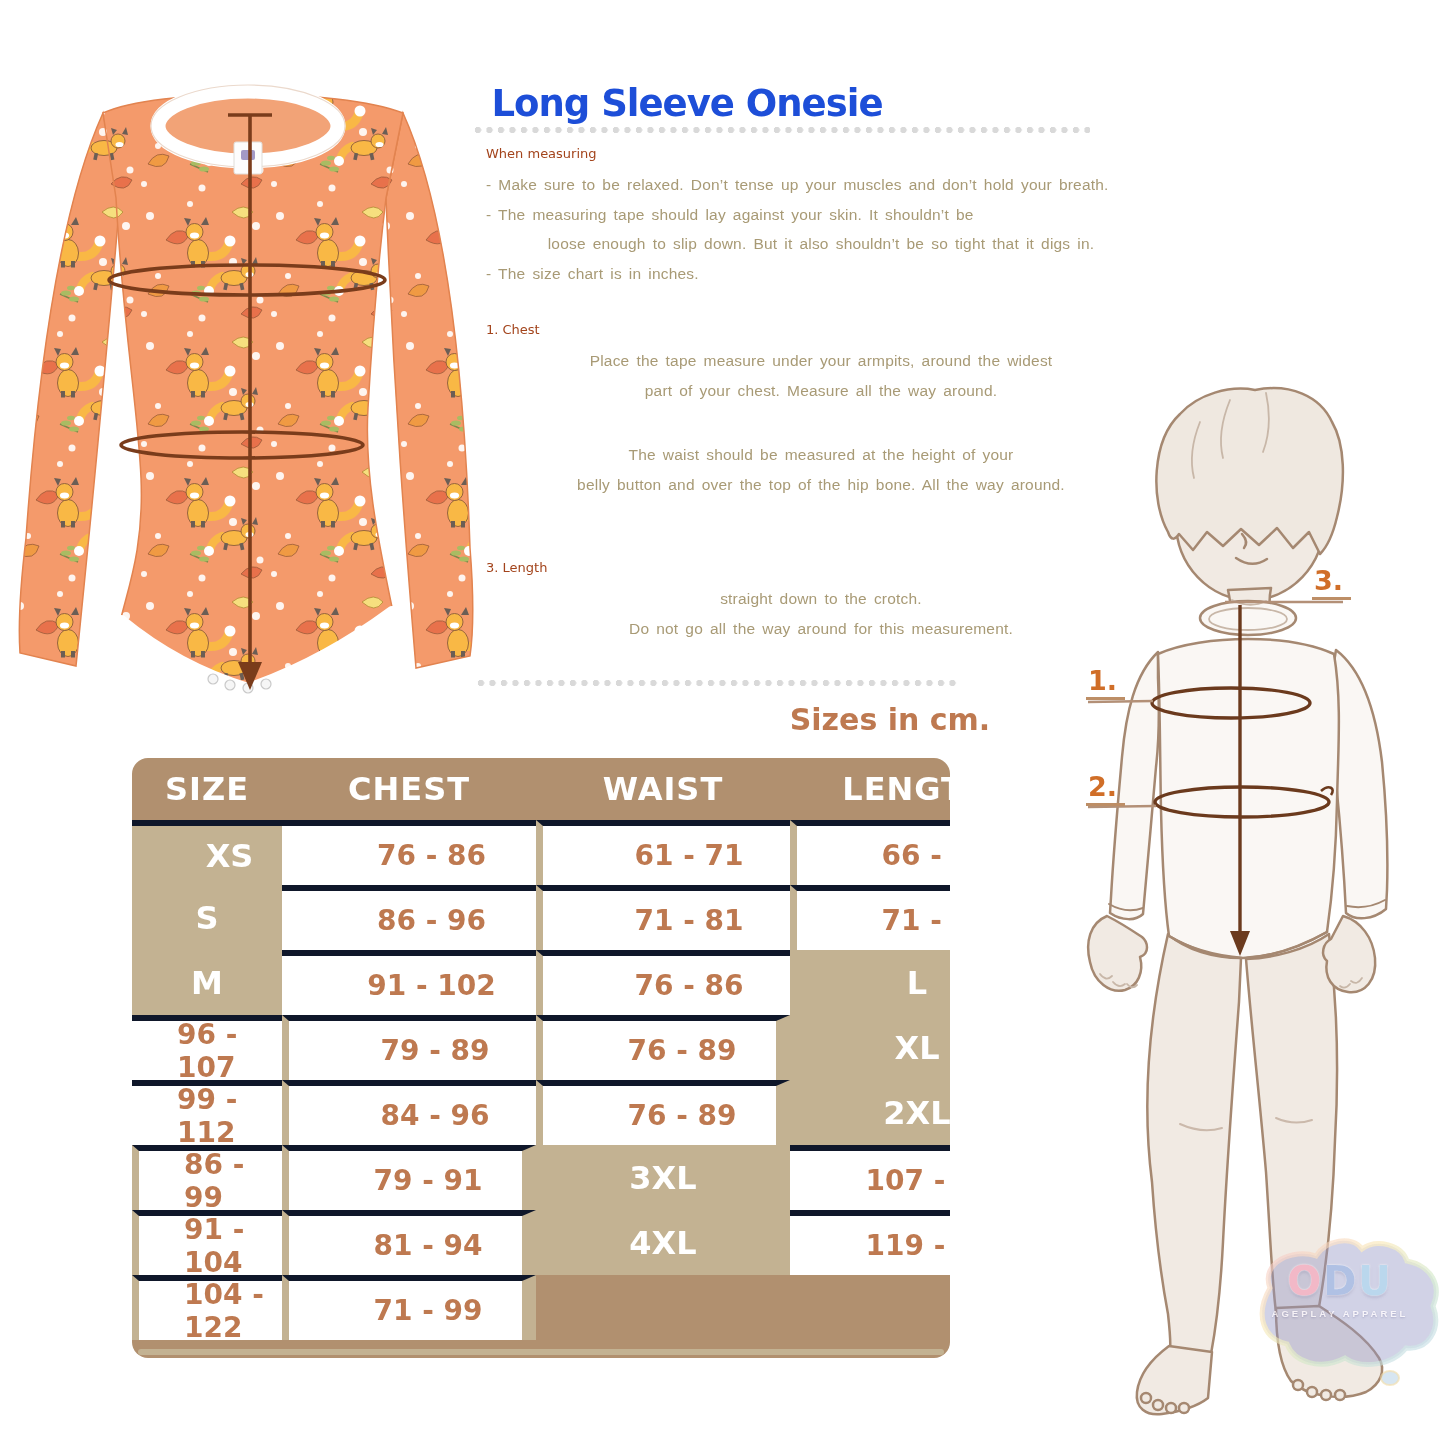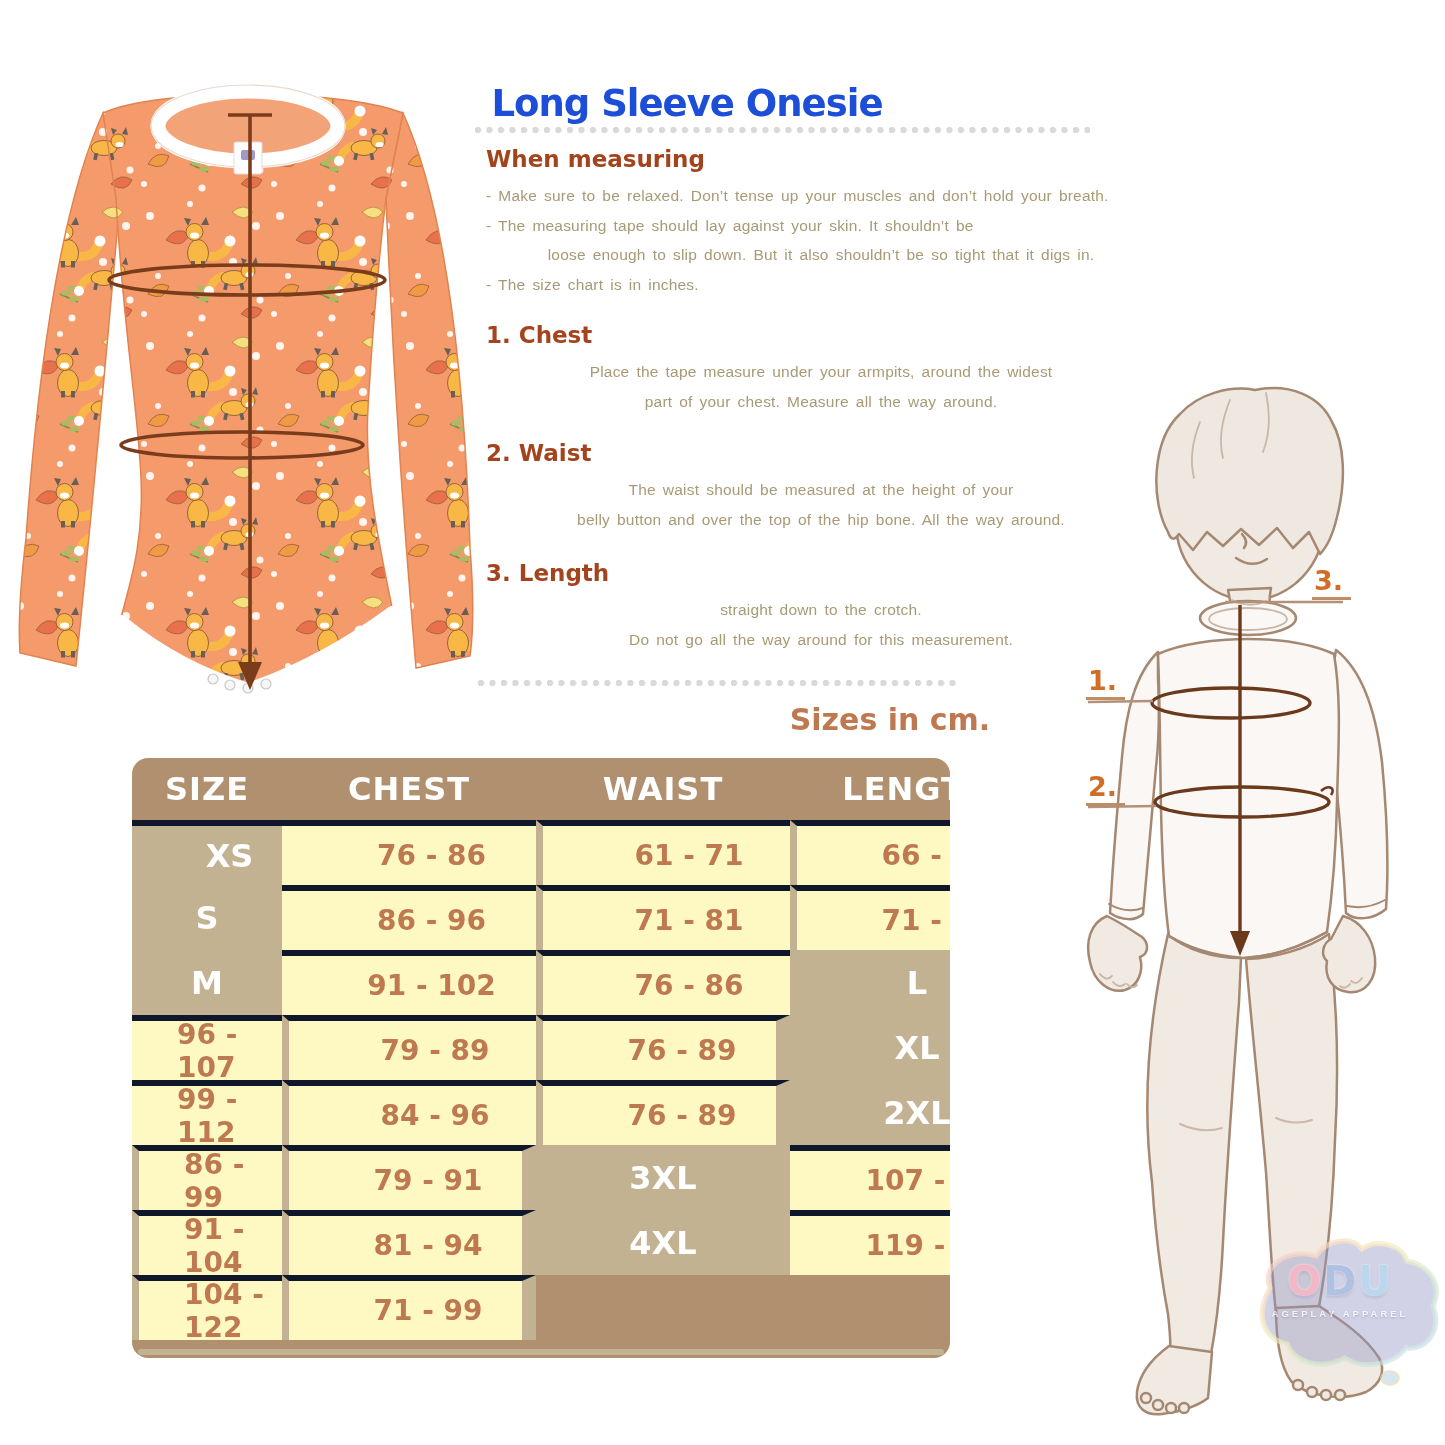--- a/index.html
+++ b/index.html
@@ -5,35 +5,35 @@
   html,body{margin:0;padding:0;background:#ffffff;}
   #stage{position:relative;width:1445px;height:1445px;background:#ffffff;overflow:hidden;
          font-family:"Liberation Sans",sans-serif;}
 
   
   .page-title{position:absolute;left:462px;top:82px;width:450px;text-align:center;
     font-family:"DejaVu Sans",sans-serif;font-weight:bold;font-size:37px;letter-spacing:-1px;color:#1d4ed8;}
   .dots{position:absolute;height:8px;background-repeat:repeat-x;background-size:11.5px 8px;
     background-image:radial-gradient(circle 3.2px at 4px 4px,#D9D9D9 3.1px,transparent 3.4px);}
   .sec{position:absolute;left:486px;width:660px;}
-  .sec-h{font-family:"DejaVu Sans",sans-serif;font-weight:bold;font-size:23px;color:#A3441C;margin:0 0 9px 0;}
+  .sec-h{font-family:"DejaVu Sans",sans-serif;font-weight:normal;font-size:13px;color:#A3441C;margin:0 0 9px 0;}
   .sec-line{font-size:15.5px;line-height:29.5px;color:#A89A75;white-space:nowrap;word-spacing:2.5px;letter-spacing:.2px;}
   .sec-line.ind{padding-left:10px;text-align:center;}
   .sizes-note{position:absolute;left:760px;top:702px;width:260px;text-align:center;
     font-family:"DejaVu Sans",sans-serif;font-weight:bold;font-size:30px;color:#BE7950;}
 
   
   .tbl{position:absolute;left:132px;top:758px;width:818px;height:600px;background:#B1906F;
        border-radius:16px;overflow:hidden;font-family:"DejaVu Sans",sans-serif;}
   .tbl::after{content:"";position:absolute;left:6px;right:6px;bottom:3px;height:6px;background:#C3B292;border-radius:3px;}
   .tbl-grid{display:grid;grid-template-columns:150px 254px 254px 254px;grid-template-rows:62px repeat(8,65px);}
   .tbl-grid > div{box-sizing:border-box;display:flex;align-items:center;justify-content:center;}
   .th{color:#FFFFFF;font-weight:bold;font-size:32px;letter-spacing:1px;background:transparent;}
   .td-size{background:#C3B292;color:#FFFFFF;font-weight:bold;font-size:32px;}
-  .td-val{background:#fef9c3;color:#BE7950;font-weight:bold;font-size:28px;}
+  .td-val{background:#ffffff;color:#BE7950;font-weight:bold;font-size:28px;}
   .vline{border-left:7px solid #C3B292;}
   .rstrip{border-right:14px solid #C3B292;}
   .sep{border-top:6px solid #0f172a;padding-left:45px;}
 
   
   .fig-label{position:absolute;font-family:"DejaVu Sans",sans-serif;font-weight:bold;font-size:27px;
     color:#D06E28;border-bottom:3px solid #BD8E66;padding:0 8px 1px 2px;line-height:30px;}
 
   
   .logo{position:absolute;left:1240px;top:1230px;width:210px;height:160px;opacity:.82;}
@@ -149,21 +149,20 @@
     <div class="sec-line">- The size chart is in inches.</div>
   </div>
 
   <div class="sec" style="top:322px;">
     <div class="sec-h">1. Chest</div>
     <div class="sec-line ind">Place the tape measure under your armpits, around the widest</div>
     <div class="sec-line ind">part of your chest. Measure all the way around.</div>
   </div>
 
   <div class="sec" style="top:440px;">
-    <div class="sec-h">2. Waist</div>
     <div class="sec-line ind">The waist should be measured at the height of your</div>
     <div class="sec-line ind">belly button and over the top of the hip bone. All the way around.</div>
   </div>
 
   <div class="sec" style="top:560px;">
     <div class="sec-h">3. Length</div>
     <div class="sec-line ind">straight down to the crotch.</div>
     <div class="sec-line ind">Do not go all the way around for this measurement.</div>
   </div>
 

